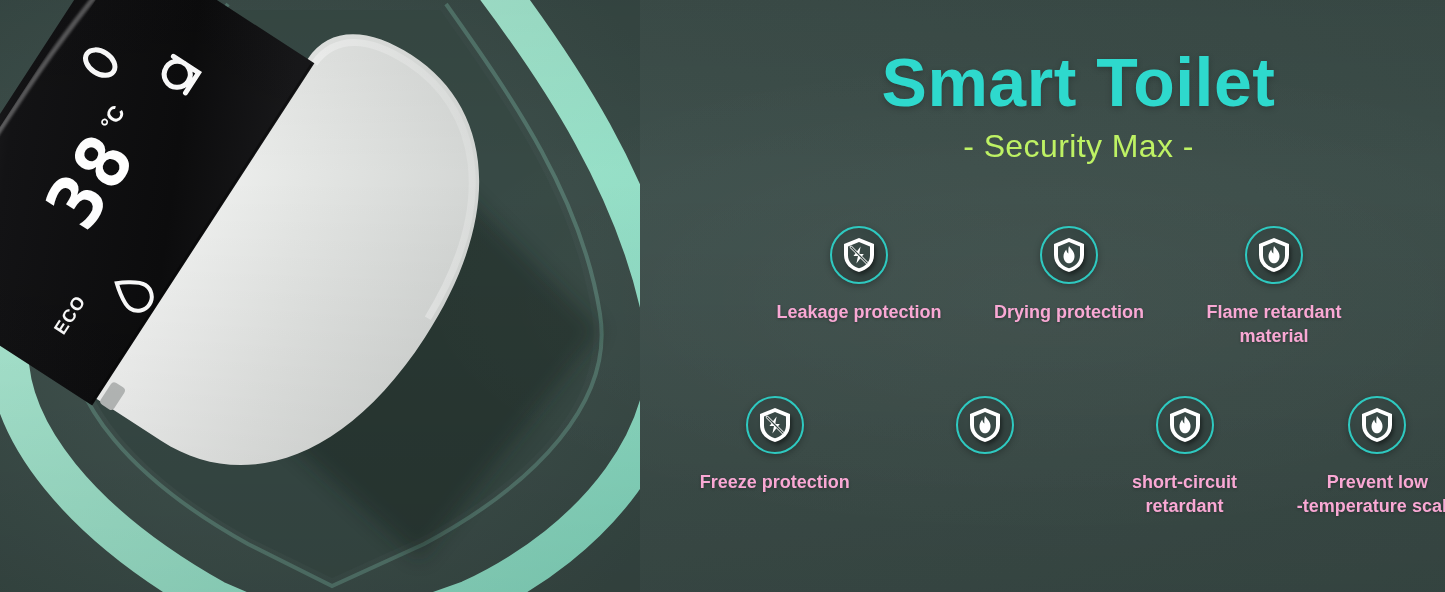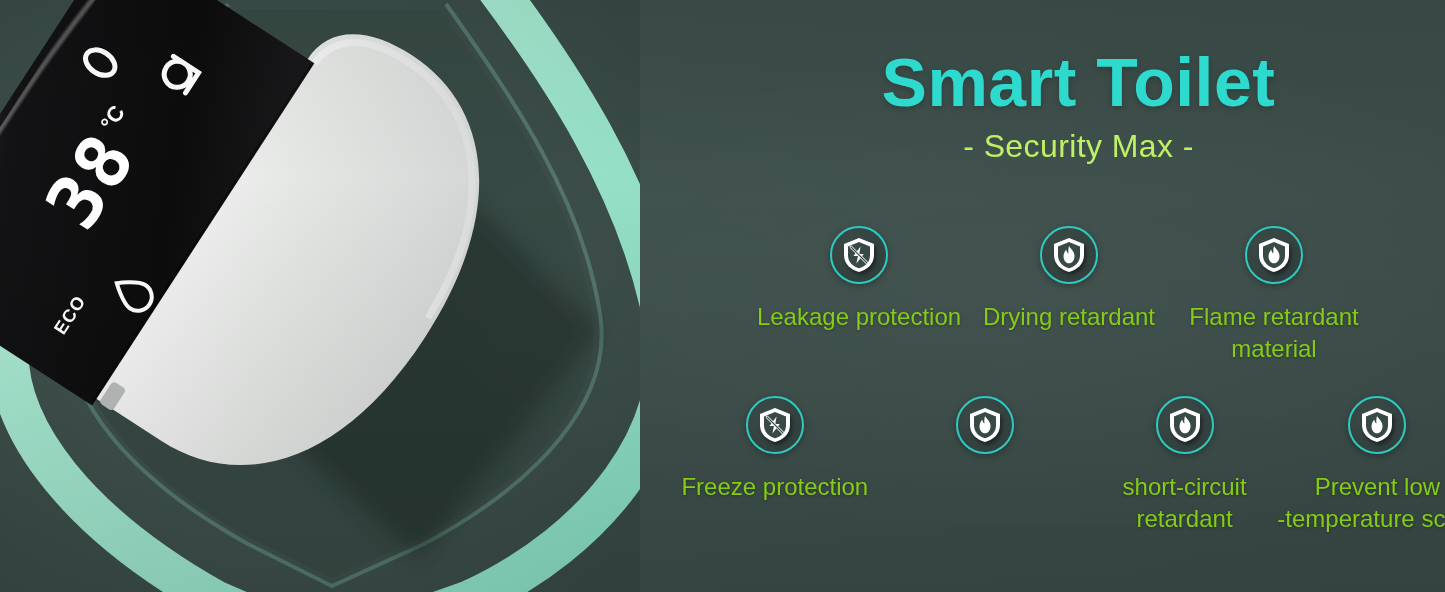--- a/index.html
+++ b/index.html
@@ -114,24 +114,24 @@
     box-shadow: 0 2px 7px rgba(0,0,0,0.28);
     display: flex;
     align-items: center;
     justify-content: center;
     box-sizing: border-box;
   }
   .badge svg { display: block; filter: drop-shadow(2px 3px 2px rgba(0,0,0,0.45)); }
 
   .feature-label {
     margin-top: 17px;
-    font-size: 24px;
+    font-size: 18px;
     line-height: 1.32;
-    font-weight: 400;
-    color: #84cc16;
+    font-weight: 700;
+    color: #f9a8d4;
     white-space: pre-line;
     text-shadow: 0 1px 3px rgba(0,0,0,0.3);
   }
 
   
   .f-leak      { width: 210px; }
   .f-dry       { width: 210px; }
   .f-flame     { width: 200px; text-align: center; }
   .f-freeze    { width: 205px; }
   .f-overcur   { width: 230px; }
@@ -255,21 +255,21 @@
       <div class="feature f-dry">
         <div class="badge">
           <svg width="34" height="36" viewBox="0 0 34 36">
             <path d="M17 1 L32 7 V18 C32 27 25 33 17 35 C9 33 2 27 2 18 V7 Z" fill="#ffffff"></path>
             <path d="M17 5 L28 9.5 V18.5 C28 25 23 29.5 17 31.2 C11 29.5 6 25 6 18.5 V9.5 Z" fill="#394946"></path>
             <path d="M17 9 C19.5 13 22.5 14.5 22.5 19.2 C22.5 23.2 20 26.3 17 26.3
                      C14 26.3 11.5 23.2 11.5 19.2 C11.5 16 13 14.5 14.2 12.4
                      C14.6 14.8 15.6 15.8 16.4 16.4 C16.2 13.8 16.3 11.2 17 9 Z" fill="#ffffff"></path>
           </svg>
         </div>
-        <div class="feature-label">Drying retardant</div>
+        <div class="feature-label">Drying protection</div>
       </div>
 
       <div class="feature f-flame">
         <div class="badge">
           <svg width="34" height="36" viewBox="0 0 34 36">
             <path d="M17 1 L32 7 V18 C32 27 25 33 17 35 C9 33 2 27 2 18 V7 Z" fill="#ffffff"></path>
             <path d="M17 5 L28 9.5 V18.5 C28 25 23 29.5 17 31.2 C11 29.5 6 25 6 18.5 V9.5 Z" fill="#394946"></path>
             <path d="M17 9 C19.5 13 22.5 14.5 22.5 19.2 C22.5 23.2 20 26.3 17 26.3
                      C14 26.3 11.5 23.2 11.5 19.2 C11.5 16 13 14.5 14.2 12.4
                      C14.6 14.8 15.6 15.8 16.4 16.4 C16.2 13.8 16.3 11.2 17 9 Z" fill="#ffffff"></path>

